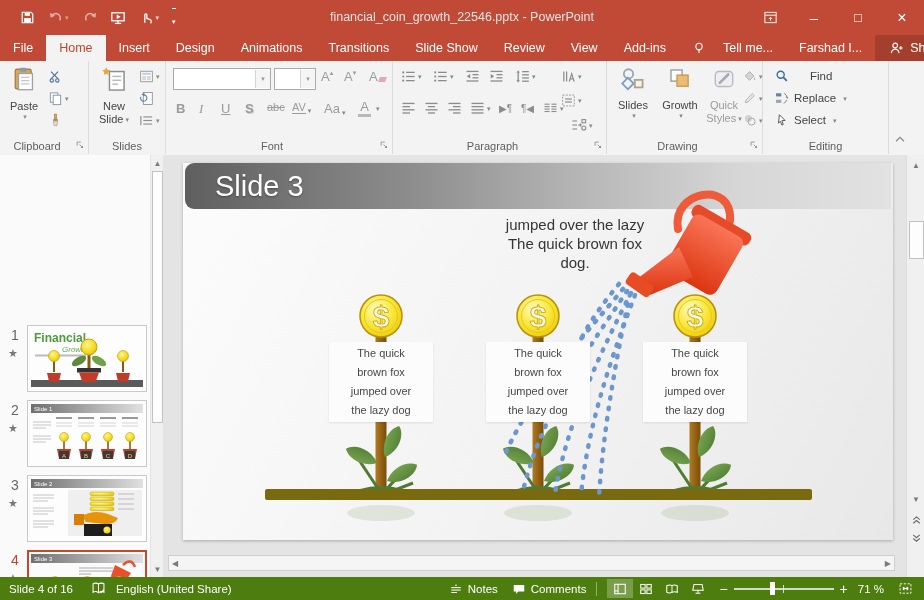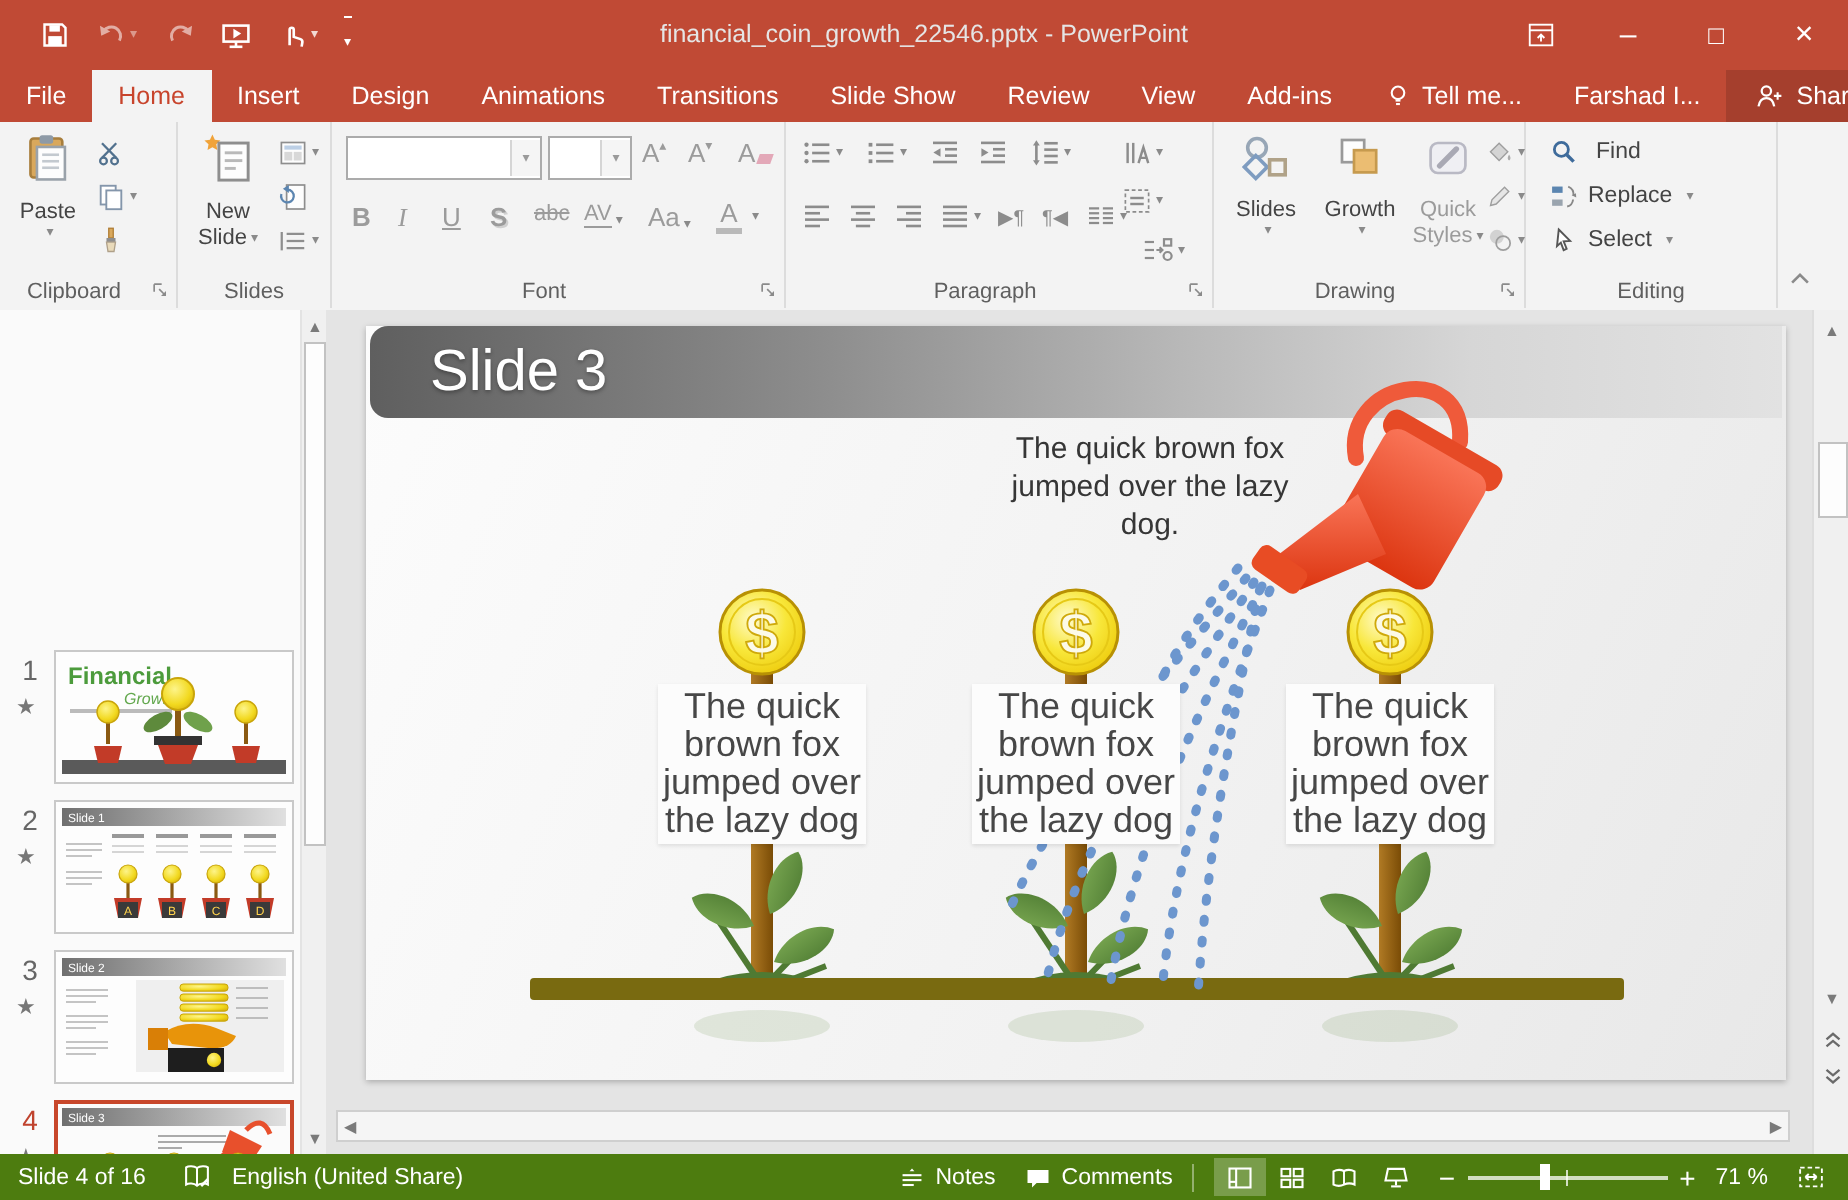--- a/index.html
+++ b/index.html
@@ -48,21 +48,21 @@
   .slide{position:absolute;left:20px;top:8px;width:710px;height:377px;
          background:linear-gradient(115deg,#FCFCFC 0%,#F2F2F2 55%,#E8E8E8 100%);
          box-shadow:0 1px 3px rgba(0,0,0,.25);}
   .banner{position:absolute;left:2px;top:0;width:706px;height:46px;border-radius:9px 0 0 9px;
           background:linear-gradient(to right,#5F5F5F 0%,#8D8D8D 32%,#B9B9B9 58%,#D6D6D6 78%,#E2E2E2 100%);}
   .banner span{margin-left:30px;line-height:46px;font-size:29px;color:#fff;font-weight:500;
                text-shadow:0 1px 2px rgba(0,0,0,.35);display:inline-block;}
   .caption{position:absolute;left:297px;top:52px;width:190px;text-align:center;
            font-size:15px;line-height:19px;color:#363636;}
   .ptext{position:absolute;width:104px;height:80px;background:#FCFCFC;box-shadow:0 1px 2px rgba(0,0,0,.10);
-         text-align:center;font-size:18px;line-height:19px;color:#474747;padding-top:2px;box-sizing:border-box;}
+         text-align:center;font-size:11px;line-height:19px;color:#474747;padding-top:2px;box-sizing:border-box;}
   .hscroll{position:absolute;left:5px;top:400px;width:727px;height:16px;background:#F5F5F5;border:1px solid #CFCFCF;box-sizing:border-box;display:flex;justify-content:space-between;align-items:center;}
   .scl{font-size:8px;color:#7A7A7A;padding:0 3px;}
   .vscroll{left:906px;top:155px;width:18px;height:422px;background:#F0F0F0;border-left:1px solid #DDD;}
   .varr{position:absolute;left:0;width:18px;height:16px;display:flex;align-items:center;justify-content:center;font-size:8px;color:#7A7A7A;}
   .vthumb{position:absolute;left:2px;width:13px;background:#FDFDFD;border:1px solid #C2C2C2;}
   
   .statusbar{left:0;top:577px;width:924px;height:23px;background:#4d7c0f;color:#fff;font-size:11.5px;display:flex;align-items:center;}
   .stit{display:flex;align-items:center;gap:5px;white-space:nowrap;}
   .viewbtn{display:flex;align-items:center;justify-content:center;width:26px;height:19px;}
   .viewbtn.active{background:rgba(255,255,255,.25);}
@@ -433,21 +433,21 @@
     <div class="tab">File</div>
     <div class="tab active">Home</div>
     <div class="tab">Insert</div>
     <div class="tab">Design</div>
     <div class="tab">Animations</div>
     <div class="tab">Transitions</div>
     <div class="tab">Slide Show</div>
     <div class="tab">Review</div>
     <div class="tab">View</div>
     <div class="tab">Add-ins</div>
-    <div class="tab" style="gap:5px">
+    <div class="tab" style="gap:17px">
       <svg class="ui" width="14" height="14" style="color:#fff">
           <use href="#s-bulb"></use>
         </svg>
       <span>Tell me...</span>
     </div>
     <div class="tab" style="margin-left:auto">Farshad I...</div>
     <div class="sharebox">
       <svg class="ui" width="15" height="15" style="color:#fff">
           <use href="#s-person"></use>
         </svg>
@@ -696,21 +696,21 @@
         </div>
       <div class="rlabel">Drawing</div>
       <div class="launch">
           <svg class="ui" width="10" height="10">
             <use href="#s-launcher"></use>
           </svg>
         </div>
     </div>
 
     <div class="rgroup" style="left:763px;width:125px">
-      <div class="sb" style="left:12px;top:8px;gap:9px;font-size:11.5px;color:#444">
+      <div class="sb" style="left:12px;top:8px;gap:21px;font-size:11.5px;color:#444">
           <svg class="ui" width="14" height="14">
             <use href="#s-find"></use>
           </svg>
           <span>Find</span>
         </div>
       <div class="sb" style="left:12px;top:30px;gap:5px;font-size:11.5px;color:#444">
           <svg class="ui" width="14" height="14">
             <use href="#s-replace"></use>
           </svg>
           <span>Replace</span>
@@ -1016,22 +1016,22 @@
           <path d="M452 132 C430 190 405 260 398 332"></path>
           <path d="M448 130 C420 185 385 255 372 330"></path>
           <path d="M444 128 C410 180 360 245 340 328"></path>
           <path d="M440 126 C402 172 350 226 320 296"></path>
           <path d="M447 131 C432 200 420 270 416 334"></path>
           <path d="M436 121 C421 139 407 158 397 178"></path>
         </g>
       </svg>
 
       <div class="caption">
+        <div>jumped over the lazy</div>
         <div>The quick brown fox</div>
-        <div>jumped over the lazy</div>
         <div>dog.</div>
       </div>
 
       <div class="ptext" style="left:146px;top:179px">
         <div>The quick</div>
           <div>brown fox</div>
         <div>jumped over</div>
           <div>the lazy dog</div>
       </div>
       <div class="ptext" style="left:303px;top:179px">

